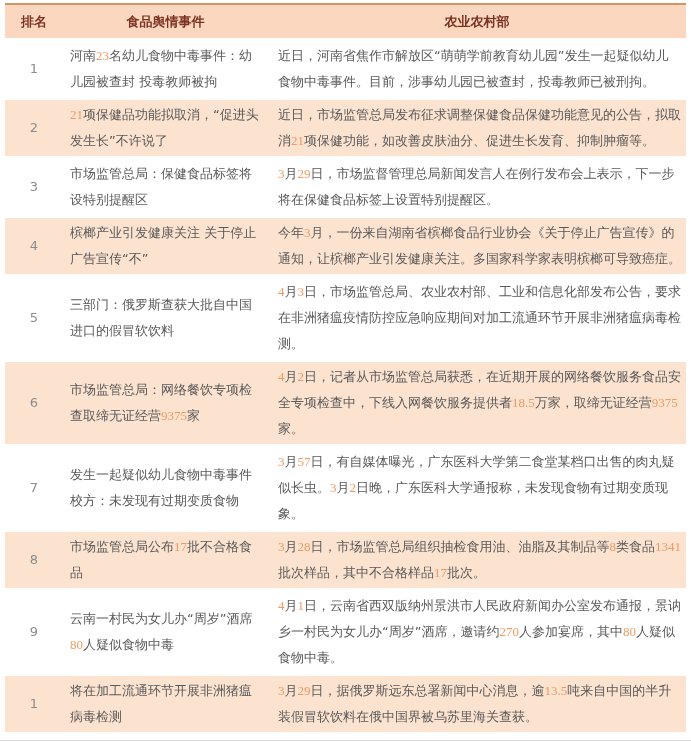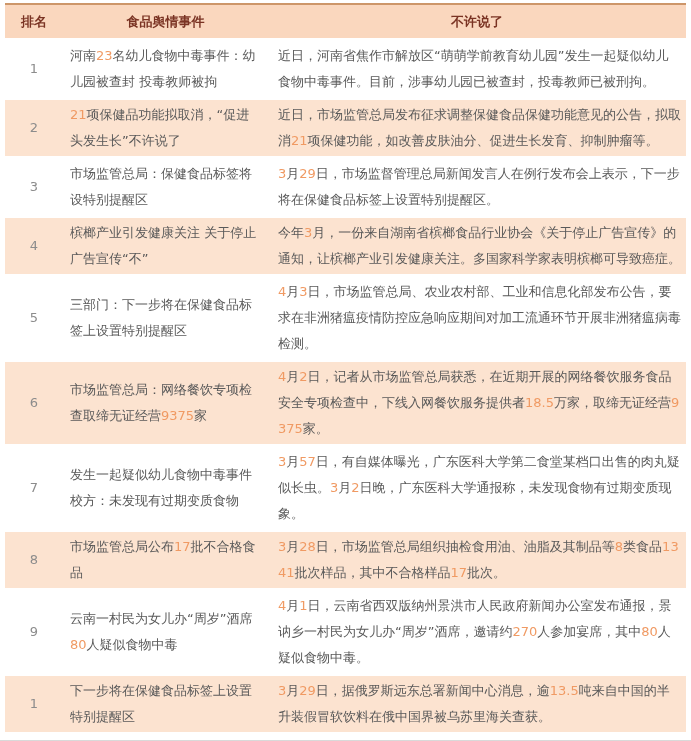--- a/index.html
+++ b/index.html
@@ -47,37 +47,37 @@
     word-break: break-all;
   }
   tbody tr.alt td { background: #fce3d0; }
   td.rank-cell {
     text-align: center;
     color: #8c8c8c;
     padding: 2px 2px;
   }
   td.title-cell   { padding: 2px 8px 2px 7px; }
   td.summary-cell { padding: 2px 5px 2px 10px; }
-  .num { color: #f09a63; }
+  .num { color: #f09a63; font-family: Liberation Serif, serif; }
 </style>
 </head>
 <body>
 
 <div class="page">
   <table class="rank-table">
     <colgroup>
       <col class="c-rank">
         <col class="c-title">
         <col class="c-summary">
     </colgroup>
     <thead>
       <tr>
         <th>排名</th>
         <th>食品舆情事件</th>
-        <th>不许说了</th>
+        <th>农业农村部</th>
       </tr>
     </thead>
     <tbody>
       <tr>
         <td class="rank-cell">1</td>
         <td class="title-cell">河南<span class="num">23</span>名幼儿食物中毒事件：幼儿园被查封 投毒教师被拘</td>
         <td class="summary-cell">近日，河南省焦作市解放区“萌萌学前教育幼儿园”发生一起疑似幼儿食物中毒事件。目前，涉事幼儿园已被查封，投毒教师已被刑拘。</td>
       </tr>
       <tr class="alt">
         <td class="rank-cell">2</td>
@@ -89,21 +89,21 @@
         <td class="title-cell">市场监管总局：保健食品标签将设特别提醒区</td>
         <td class="summary-cell"><span class="num">3</span>月<span class="num">29</span>日，市场监督管理总局新闻发言人在例行发布会上表示，下一步将在保健食品标签上设置特别提醒区。</td>
       </tr>
       <tr class="alt">
         <td class="rank-cell">4</td>
         <td class="title-cell">槟榔产业引发健康关注 关于停止广告宣传“不”</td>
         <td class="summary-cell">今年<span class="num">3</span>月，一份来自湖南省槟榔食品行业协会《关于停止广告宣传》的通知，让槟榔产业引发健康关注。多国家科学家表明槟榔可导致癌症。</td>
       </tr>
       <tr>
         <td class="rank-cell">5</td>
-        <td class="title-cell">三部门：下一步将在保健食品标签上设置特别提醒区</td>
+        <td class="title-cell">三部门：俄罗斯查获大批自中国进口的假冒软饮料</td>
         <td class="summary-cell"><span class="num">4</span>月<span class="num">3</span>日，市场监管总局、农业农村部、工业和信息化部发布公告，要求在非洲猪瘟疫情防控应急响应期间对加工流通环节开展非洲猪瘟病毒检测。</td>
       </tr>
       <tr class="alt">
         <td class="rank-cell">6</td>
         <td class="title-cell">市场监管总局：网络餐饮专项检查取缔无证经营<span class="num">9375</span>家</td>
         <td class="summary-cell"><span class="num">4</span>月<span class="num">2</span>日，记者从市场监管总局获悉，在近期开展的网络餐饮服务食品安全专项检查中，下线入网餐饮服务提供者<span class="num">18.5</span>万家，取缔无证经营<span class="num">9375</span>家。</td>
       </tr>
       <tr>
         <td class="rank-cell">7</td>
         <td class="title-cell">发生一起疑似幼儿食物中毒事件 校方：未发现有过期变质食物</td>
@@ -114,18 +114,18 @@
         <td class="title-cell">市场监管总局公布<span class="num">17</span>批不合格食品</td>
         <td class="summary-cell"><span class="num">3</span>月<span class="num">28</span>日，市场监管总局组织抽检食用油、油脂及其制品等<span class="num">8</span>类食品<span class="num">1341</span>批次样品，其中不合格样品<span class="num">17</span>批次。</td>
       </tr>
       <tr>
         <td class="rank-cell">9</td>
         <td class="title-cell">云南一村民为女儿办“周岁”酒席 <span class="num">80</span>人疑似食物中毒</td>
         <td class="summary-cell"><span class="num">4</span>月<span class="num">1</span>日，云南省西双版纳州景洪市人民政府新闻办公室发布通报，景讷乡一村民为女儿办“周岁”酒席，邀请约<span class="num">270</span>人参加宴席，其中<span class="num">80</span>人疑似食物中毒。</td>
       </tr>
       <tr class="alt">
         <td class="rank-cell">1</td>
-        <td class="title-cell">下一步将在保健食品标签上设置特别提醒区</td>
+        <td class="title-cell">将在加工流通环节开展非洲猪瘟病毒检测</td>
         <td class="summary-cell"><span class="num">3</span>月<span class="num">29</span>日，据俄罗斯远东总署新闻中心消息，逾<span class="num">13.5</span>吨来自中国的半升装假冒软饮料在俄中国界被乌苏里海关查获。</td>
       </tr>
     </tbody>
   </table>
 </div>
 
 </body></html>

